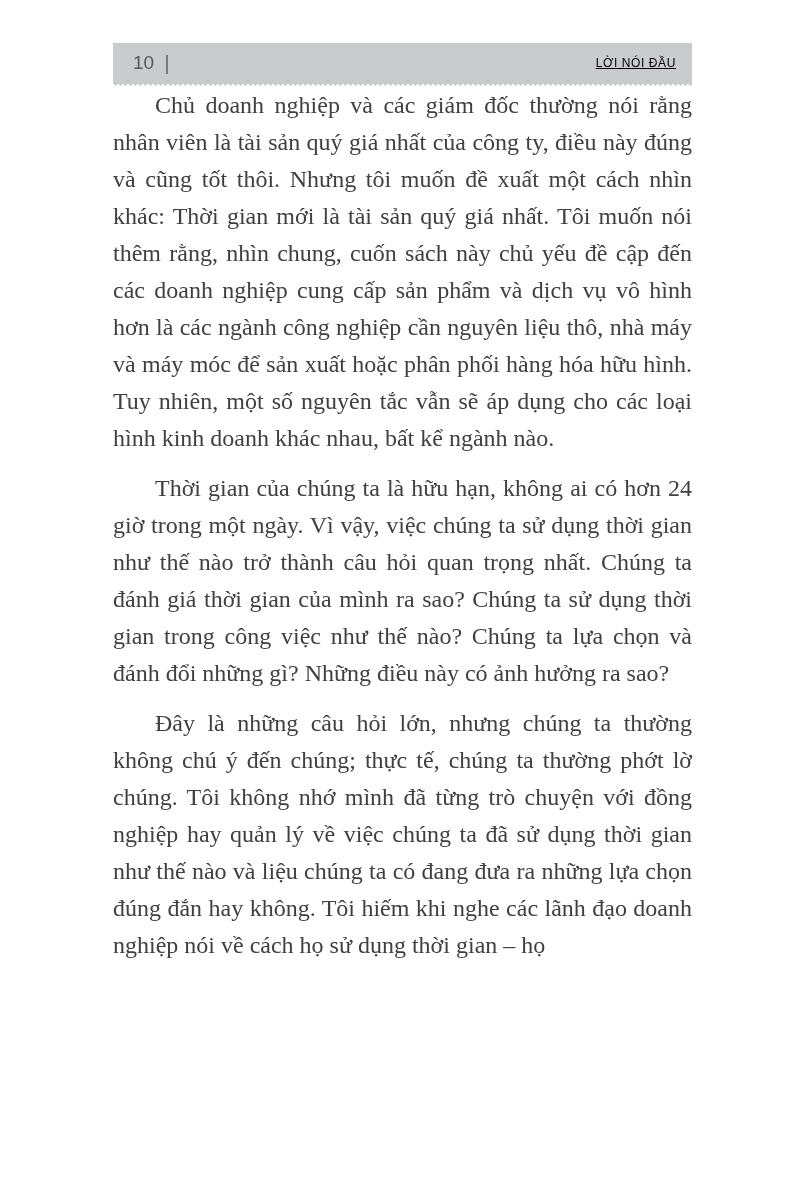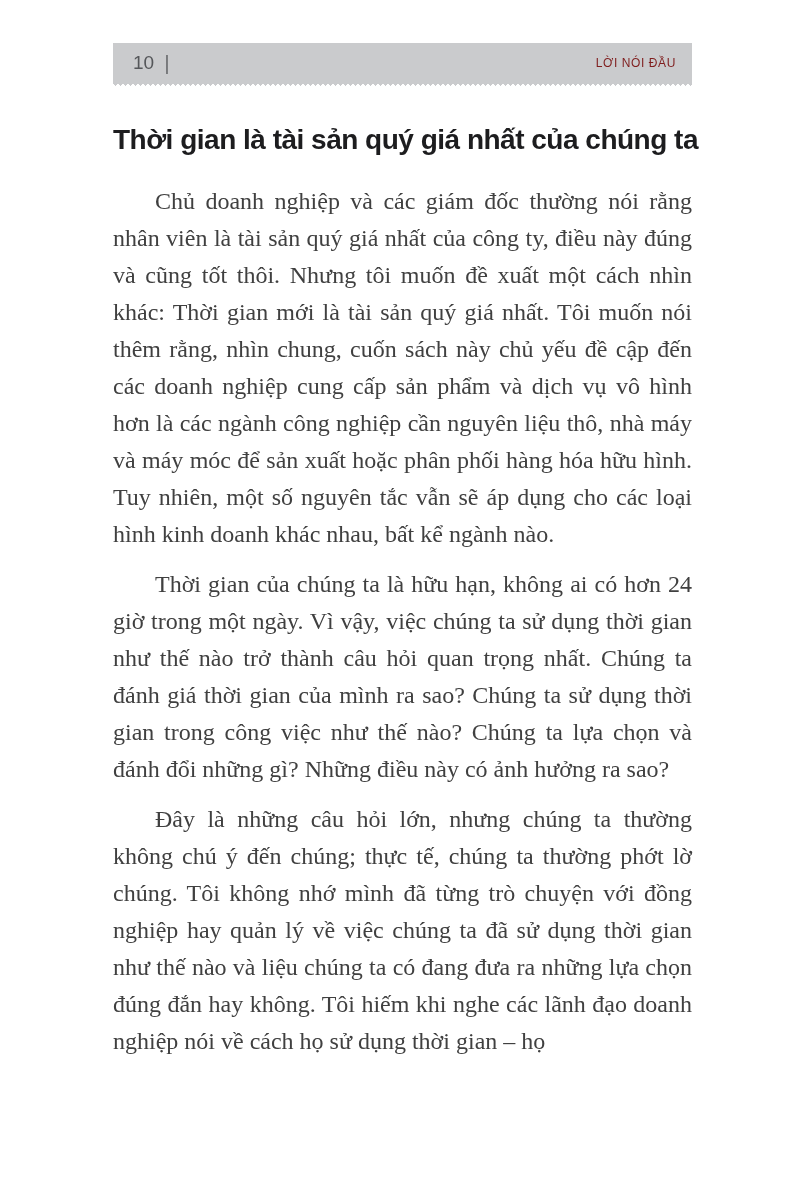--- a/index.html
+++ b/index.html
@@ -35,22 +35,23 @@
     font-size: 21px;
     color: #6d6f72;
     margin-left: 10px;
     line-height: 1;
     font-weight: 300;
   }
   .section {
     margin-left: auto;
     font-size: 12px;
     letter-spacing: 0.6px;
-    color: #7f1d1d;
+    color: #000000;
     line-height: 1;
+    text-decoration: underline;
   }
   .bar-teeth {
     height: 5px;
     background: conic-gradient(from -45deg at 50% 100%, #cacbcd 0 90deg, transparent 90deg) 0 0 / 5px 4px repeat-x;
   }
 
   
   .title {
     margin-top: 37px;
     font-family: "Liberation Sans", sans-serif;
@@ -81,21 +82,20 @@
   <header class="runninghead">
     <div class="bar">
       <span class="pagenum">10</span>
       <span class="pagenum-divider">|</span>
       <span class="section">LỜI NÓI ĐẦU</span>
     </div>
     <div class="bar-teeth"></div>
   </header>
 
   <main class="content">
-    <h1 class="title">Thời gian là tài sản quý giá nhất của chúng ta</h1>
 
     <p class="body-para">Chủ doanh nghiệp và các giám đốc thường nói rằng nhân viên là tài sản quý giá nhất của công ty, điều này đúng và cũng tốt thôi. Nhưng tôi muốn đề xuất một cách nhìn khác: Thời gian mới là tài sản quý giá nhất. Tôi muốn nói thêm rằng, nhìn chung, cuốn sách này chủ yếu đề cập đến các doanh nghiệp cung cấp sản phẩm và dịch vụ vô hình hơn là các ngành công nghiệp cần nguyên liệu thô, nhà máy và máy móc để sản xuất hoặc phân phối hàng hóa hữu hình. Tuy nhiên, một số nguyên tắc vẫn sẽ áp dụng cho các loại hình kinh doanh khác nhau, bất kể ngành nào.</p>
 
     <p class="body-para">Thời gian của chúng ta là hữu hạn, không ai có hơn 24 giờ trong một ngày. Vì vậy, việc chúng ta sử dụng thời gian như thế nào trở thành câu hỏi quan trọng nhất. Chúng ta đánh giá thời gian của mình ra sao? Chúng ta sử dụng thời gian trong công việc như thế nào? Chúng ta lựa chọn và đánh đổi những gì? Những điều này có ảnh hưởng ra sao?</p>
 
     <p class="body-para">Đây là những câu hỏi lớn, nhưng chúng ta thường không chú ý đến chúng; thực tế, chúng ta thường phớt lờ chúng. Tôi không nhớ mình đã từng trò chuyện với đồng nghiệp hay quản lý về việc chúng ta đã sử dụng thời gian như thế nào và liệu chúng ta có đang đưa ra những lựa chọn đúng đắn hay không. Tôi hiếm khi nghe các lãnh đạo doanh nghiệp nói về cách họ sử dụng thời gian – họ</p>
   </main>
 
 </div>
 

